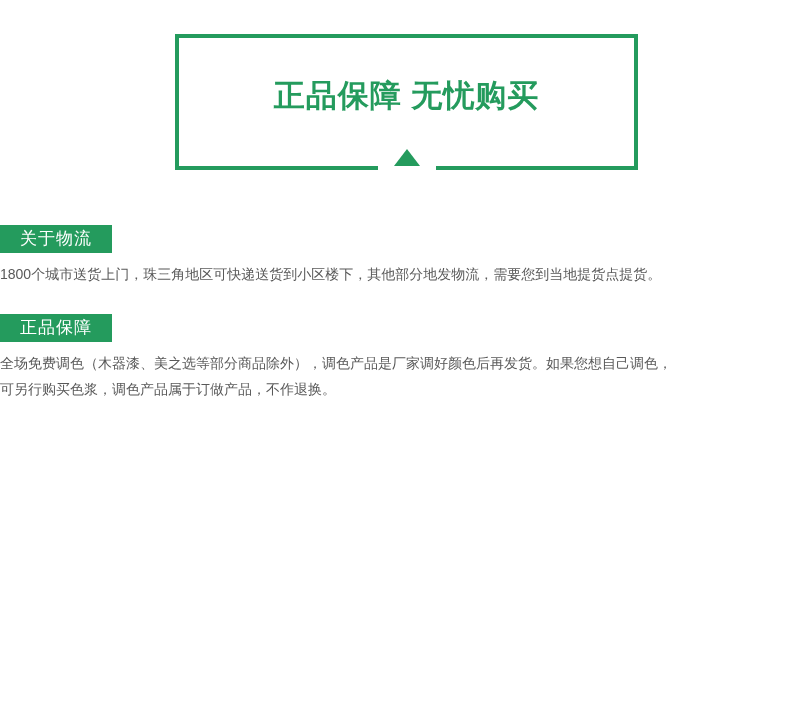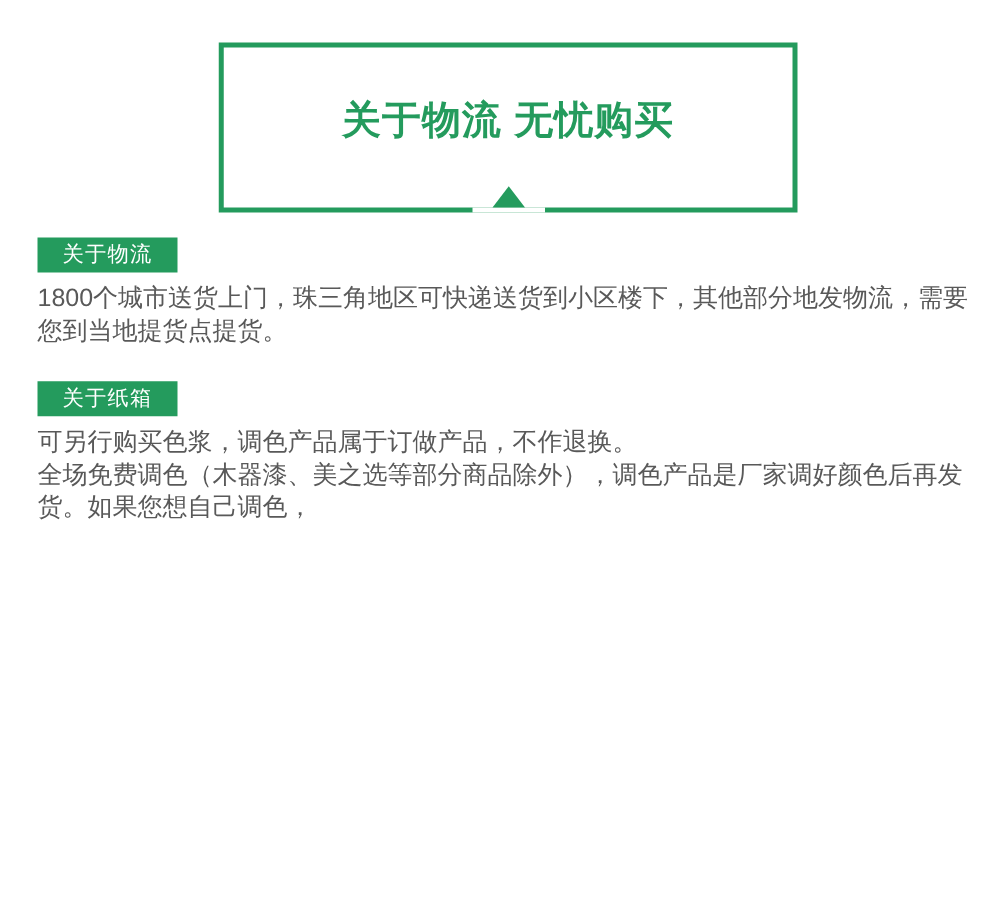--- a/index.html
+++ b/index.html
@@ -49,71 +49,70 @@
     transform: translateX(-50%);
     width: 0;
     height: 0;
     border-left: 13px solid transparent;
     border-right: 13px solid transparent;
     border-bottom: 17px solid #249b5d;
   }
 
   
   .sections {
-    margin-top: 20px;
-    padding-left: 30px;
+    margin-top: 55px;
     padding-right: 15px;
   }
   .info-section .badge {
     display: inline-block;
     height: 28px;
     line-height: 28px;
     padding: 0 20px;
     background: #249b5d;
     color: #ffffff;
     font-size: 17px;
     letter-spacing: 1px;
   }
   .info-section .body {
     margin-top: 8px;
     max-width: 745px;
   }
   .info-section .line {
-    font-size: 20px;
+    font-size: 14px;
     line-height: 26px;
     color: #595959;
   }
 </style>
 </head>
 <body>
 
 <div class="page">
 
   <div class="banner">
-    <div class="banner-title">关于物流 无忧购买</div>
+    <div class="banner-title">正品保障 无忧购买</div>
     <span class="gap-mask"></span>
     <span class="tri"></span>
   </div>
 
   <div class="sections">
 
     <section class="info-section" style="margin-top:0">
       <div class="badge">关于物流</div>
       <div class="body">
         <div class="line">1800个城市送货上门，珠三角地区可快递送货到小区楼下，其他部分地发物流，需要您到当地提货点提货。</div>
       </div>
     </section>
 
     <section class="info-section" style="margin-top:27px">
     </section>
 
     <section class="info-section" style="margin-top:22px">
-      <div class="badge">关于纸箱</div>
+      <div class="badge">正品保障</div>
       <div class="body">
+        <div class="line">全场免费调色（木器漆、美之选等部分商品除外），调色产品是厂家调好颜色后再发货。如果您想自己调色，</div>
         <div class="line">可另行购买色浆，调色产品属于订做产品，不作退换。</div>
-        <div class="line">全场免费调色（木器漆、美之选等部分商品除外），调色产品是厂家调好颜色后再发货。如果您想自己调色，</div>
       </div>
     </section>
 
 
 
   </div>
 </div>
 
 </body></html>

